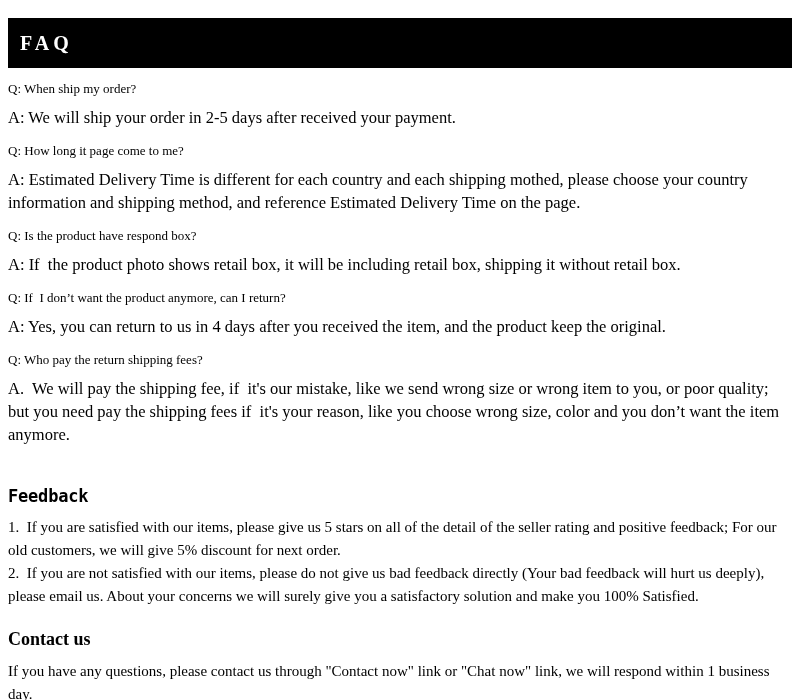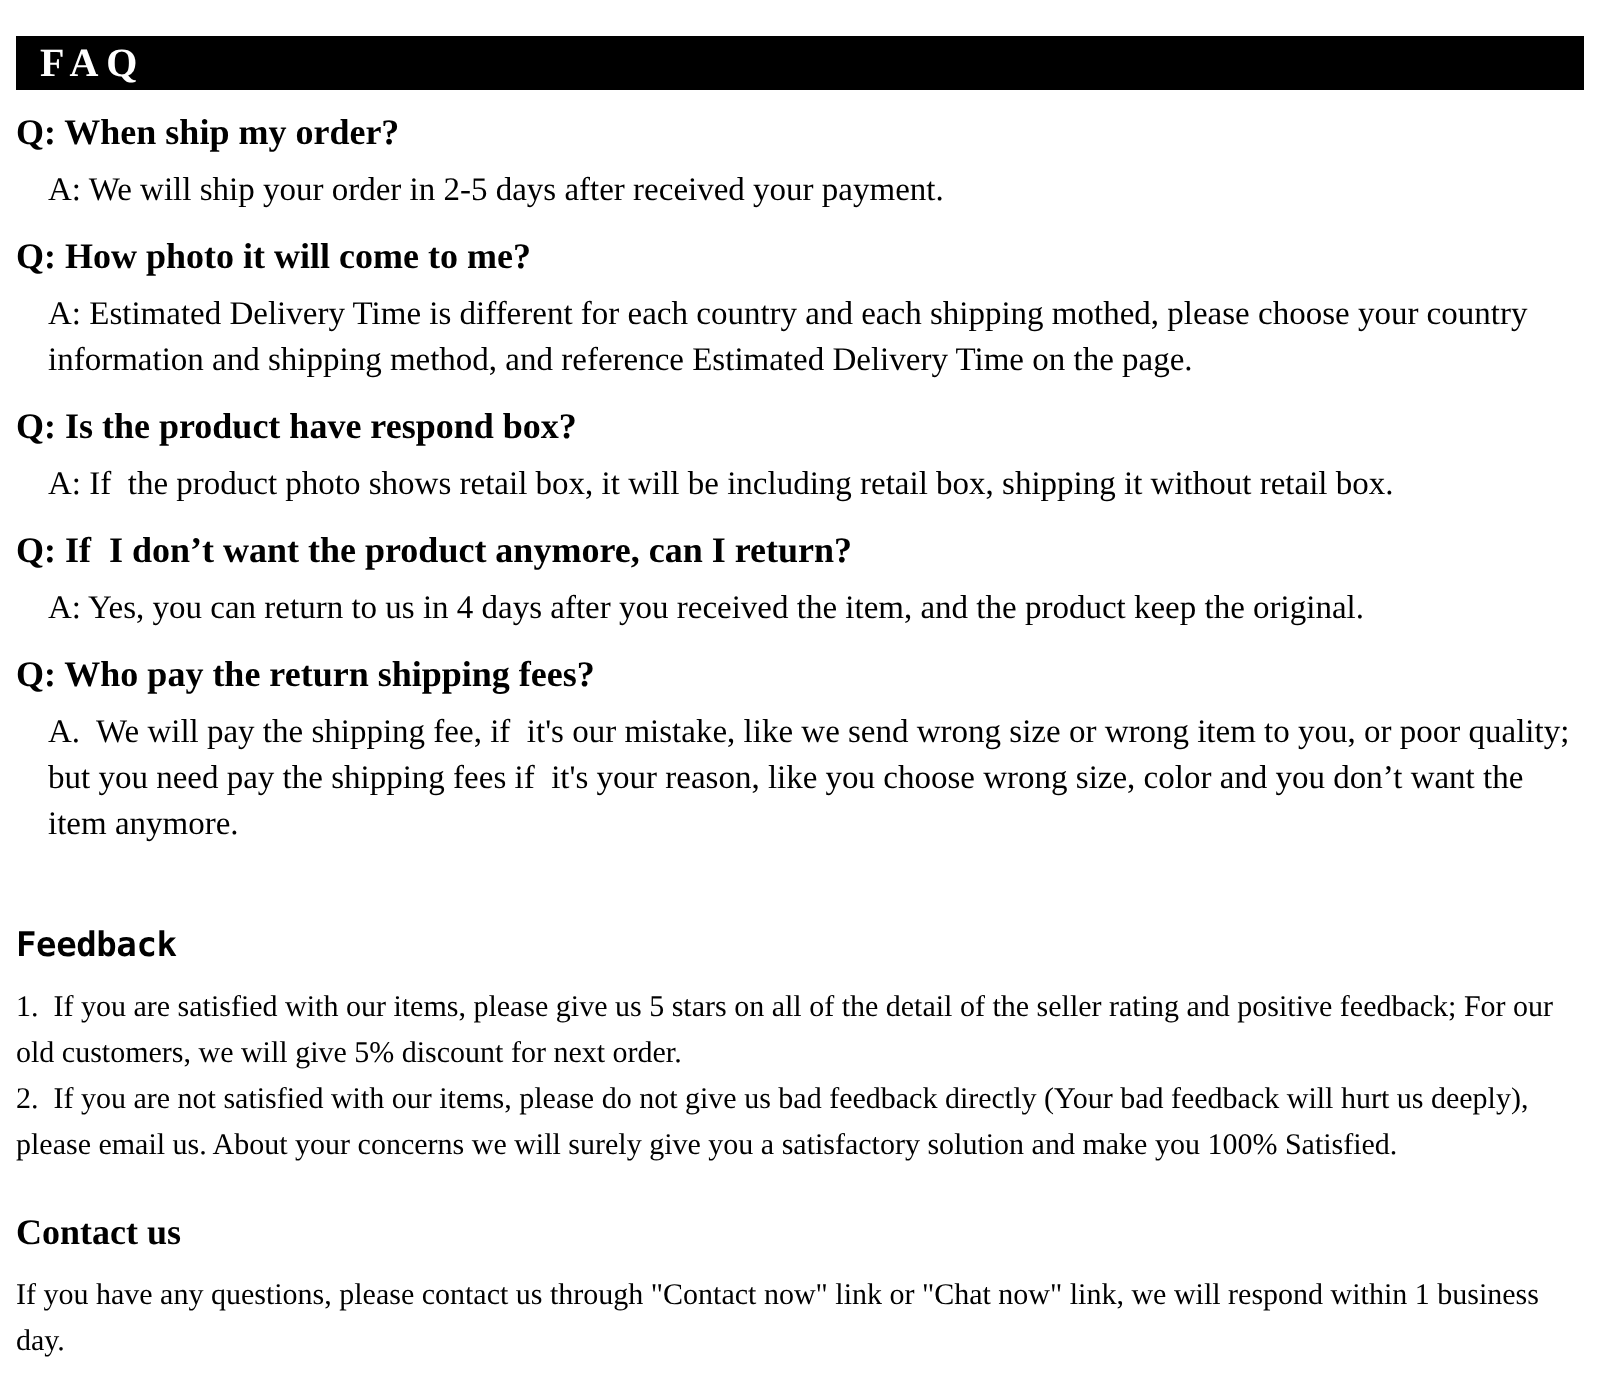--- a/index.html
+++ b/index.html
@@ -20,21 +20,21 @@
     width: 800px;
     height: 700px;
     box-sizing: border-box;
     padding: 0 8px;
     position: relative;
   }
 
   
   .title-bar {
     margin-top: 18px;
-    height: 27px;
+    height: 50px;
     background: #000000;
     display: flex;
     align-items: center;
     padding-left: 12px;
     box-sizing: border-box;
   }
   .title-bar .title-text {
     color: #ffffff;
     font-family: "Liberation Serif", "DejaVu Serif", serif;
     font-weight: 700;
@@ -45,32 +45,32 @@
 
   
   .faq-list {
     margin-top: 10px;
   }
   .faq-item {
     margin-bottom: 2px;
   }
   .faq-q {
     font-family: "Liberation Serif", "DejaVu Serif", serif;
-    font-weight: 700;
-    font-size: 18px;
+    font-weight: 400;
+    font-size: 13px;
     line-height: 22px;
     margin: 0 0 6px 0;
     white-space: pre-wrap;
   }
   .faq-a {
     font-family: "Liberation Serif", "DejaVu Serif", serif;
     font-weight: 400;
     font-size: 16.5px;
     line-height: 23px;
-    margin: 0 0 11px 16px;
+    margin: 0 0 11px 0;
     white-space: pre-wrap;
   }
 
   
   .section-feedback {
     margin-top: 39px;
   }
   .heading-slab {
     font-family: "DejaVu Sans Mono", "Liberation Mono", monospace;
     font-weight: 700;
@@ -110,21 +110,21 @@
   </div>
 
   <div class="faq-list">
 
     <div class="faq-item">
       <p class="faq-q">Q: When ship my order?</p>
       <p class="faq-a">A: We will ship your order in 2-5 days after received your payment.</p>
     </div>
 
     <div class="faq-item">
-      <p class="faq-q">Q: How photo it will come to me?</p>
+      <p class="faq-q">Q: How long it page come to me?</p>
       <p class="faq-a">A: Estimated Delivery Time is different for each country and each shipping mothed, please choose your country information and shipping method, and reference Estimated Delivery Time on the page.</p>
     </div>
 
     <div class="faq-item">
       <p class="faq-q">Q: Is the product have respond box?</p>
       <p class="faq-a">A: If  the product photo shows retail box, it will be including retail box, shipping it without retail box.</p>
     </div>
 
     <div class="faq-item">
       <p class="faq-q">Q: If  I don’t want the product anymore, can I return?</p>

